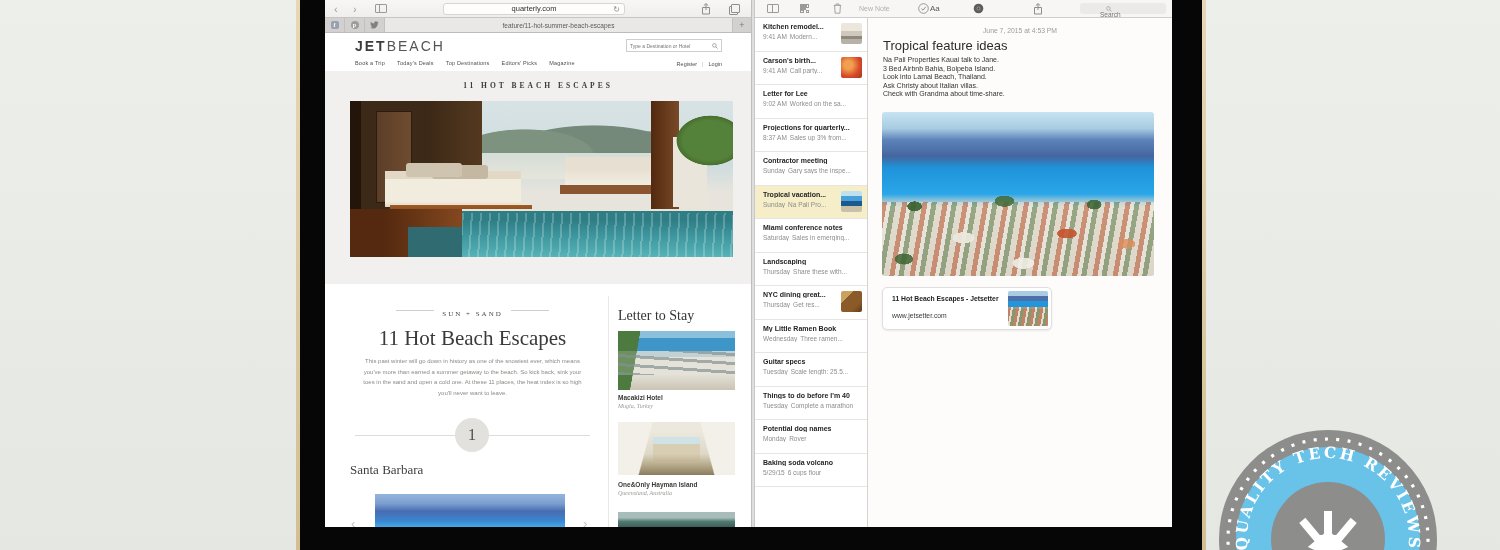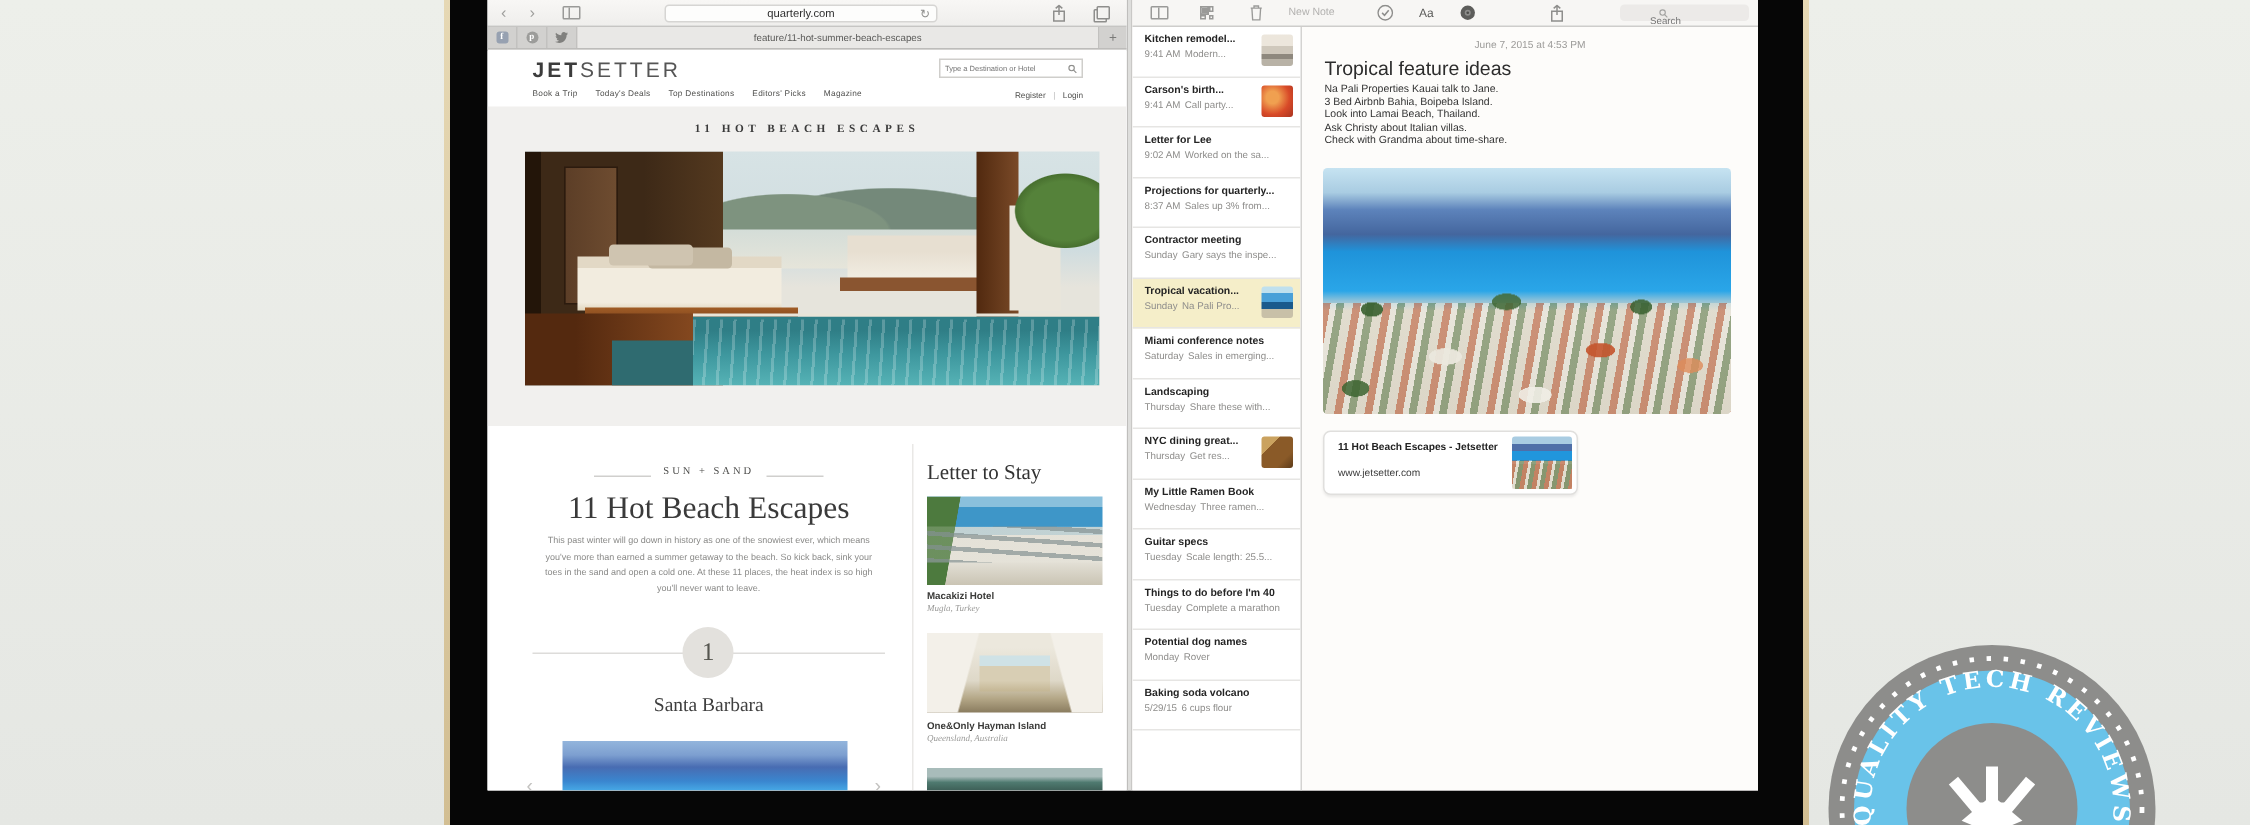--- a/index.html
+++ b/index.html
@@ -38,28 +38,28 @@
   .js-search{position:absolute;right:29px;top:5px;width:96px;height:13px;border:1px solid #cfcecb;background:#fff}
   .js-search input{position:absolute;left:3px;top:0;width:80px;height:11px;border:0;outline:0;font-size:5px;color:#555;background:transparent}
   .js-search svg{position:absolute;right:3px;top:3px}
   .js-auth{position:absolute;right:29px;top:27px;font-size:5.5px;color:#4f4f4d;display:flex;gap:5px}
   .js-auth .sep{color:#bbb}
   .banner-band{position:absolute;left:0;right:0;top:37px;height:213px;background:#f1f0ee}
   .banner-cap{position:absolute;left:0;right:0;top:47px;text-align:center;font-family:"Liberation Serif",serif;font-weight:600;font-size:7.5px;letter-spacing:3px;color:#3a3a3a}
   .hero{position:absolute;left:25px;top:67px;width:383px;height:156px;overflow:hidden;background:linear-gradient(180deg,#d7e3e5 0%,#cfdcdf 42%,#e6e4dc 58%)}
   .hero i,.scene i{position:absolute;display:block}
   .sep-v{position:absolute;left:283px;top:262px;bottom:0;width:1px;background:#e9e8e6}
-  .kicker{position:absolute;left:25px;top:276px;width:245px;display:flex;align-items:flex-end;justify-content:center;gap:8px;font-family:"Liberation Serif",serif;font-size:7px;letter-spacing:2px;color:#4a4a48}
+  .kicker{position:absolute;left:25px;top:276px;width:245px;display:flex;align-items:flex-start;justify-content:center;gap:8px;font-family:"Liberation Serif",serif;font-size:7px;letter-spacing:2px;color:#4a4a48}
   .kicker i{display:block;width:38px;height:1px;background:#d0cfcd}
   .art-title{position:absolute;left:25px;top:292px;width:245px;text-align:center;font-family:"Liberation Serif",serif;font-weight:400;font-size:21px;color:#3a3a3a}
   .art-intro{position:absolute;left:37px;top:322px;width:221px;text-align:center;font-size:6px;line-height:1.75;color:#8a8a88}
   .num-div{position:absolute;left:30px;top:384px;width:235px;height:34px}
   .num-div::before{content:"";position:absolute;left:0;right:0;top:17px;height:1px;background:#dddcda}
   .num-circle{position:absolute;left:100px;top:0;width:34px;height:34px;border-radius:50%;background:#e3e1dd;text-align:center;font-family:"Liberation Serif",serif;font-size:17px;line-height:34px;color:#55554f}
-  .dest-title{position:absolute;left:25px;top:428px;width:245px;text-align:center;font-family:"Liberation Serif",serif;font-size:13px;color:#3f3f3f}
+  .dest-title{position:absolute;left:25px;top:428px;width:245px;font-family:"Liberation Serif",serif;font-size:13px;color:#3f3f3f}
   .sb-img{position:absolute;left:50px;top:460px;width:190px;height:67px;overflow:hidden;background:linear-gradient(180deg,#93b5dc 0%,#7d9fd0 14%,#486cb2 26%,#3a86cf 40%,#4ab2ec 52%,#6cc8f0 58%,#1d4a80 66%,#15355e 100%)}
   .car{position:absolute;top:482px;font-size:13px;color:#c4c3c1}
   .car.prev{left:26px}.car.next{left:258px}
   .wts-title{position:absolute;left:293px;top:274px;font-family:"Liberation Serif",serif;font-size:14px;color:#333}
   .hotel-img{position:absolute;left:293px;width:117px;overflow:hidden}
   .h-img1{top:297px;height:59px;background:linear-gradient(180deg,#8ac0dc 0 12%,#3e96c8 12% 34%,#b7ccd0 34% 44%,#e3e0d6 44% 74%,#cac4b4 100%)}
   .h-img1 .roofs{left:0;right:0;top:34%;height:40%;background:repeating-linear-gradient(4deg,rgba(140,152,152,.75) 0 3px,rgba(235,233,226,.2) 3px 9px)}
   .h-img1 .greens{left:0;top:0;width:26%;height:100%;background:linear-gradient(100deg,#4d7a3e 55%,transparent 56%)}
   .h-img2{top:388px;height:53px;background:linear-gradient(105deg,#f3f0e9 26%,rgba(0,0,0,0) 27%),linear-gradient(-105deg,#f3f0e9 26%,rgba(0,0,0,0) 27%),linear-gradient(180deg,#ece8dd 0 18%,#ded8c8 60%,#b5a888 82%,#8a7c5f 100%)}
   .h-img2 .opening{left:30%;top:28%;width:40%;height:46%;background:linear-gradient(180deg,#cfe2e6 0 30%,#d8ceb4 30% 70%,#c4b694 100%)}
@@ -79,21 +79,21 @@
   .cols-ic::before{content:"";position:absolute;left:4px;top:0;bottom:0;width:1px;background:#9a9a98}
   .grid-ic{left:45px;top:4px;width:9px;height:9px;position:absolute}
   .grid-ic::before,.grid-ic::after{content:"";position:absolute;width:3.5px;height:3.5px;border:1px solid #9a9a98}
   .grid-ic::before{left:0;top:0;box-shadow:5px 0 0 -1px #f7f6f4,5.5px 0 #9a9a98 inset}
   .grid-ic b{position:absolute;right:0;top:0;width:3.5px;height:3.5px;border:1px solid #9a9a98}
   .grid-ic u{position:absolute;left:0;bottom:0;width:3.5px;height:3.5px;border:1px solid #9a9a98}
   .grid-ic s{position:absolute;right:0;bottom:0;width:3.5px;height:3.5px;border:1px solid #9a9a98}
   .trash-ic{left:78px}
   .newnote{position:absolute;left:104px;top:0;font-size:7px;color:#b2b1af;line-height:18px}
   .check-ic{left:163px}
-  .aa{position:absolute;left:191px;top:0;font-size:8px;color:#5a5a58;line-height:18px}
+  .aa{position:absolute;left:175px;top:0;font-size:8px;color:#5a5a58;line-height:18px}
   .cam-ic{left:218px}
   .n-share{left:278px}
   .n-search{position:absolute;left:325px;right:6px;top:3px;height:11px;background:#eceae8;border-radius:3px;text-align:center}
   .n-search svg{position:absolute;left:26px;top:2.5px}
   .n-search input{width:46px;height:10px;border:0;outline:0;background:transparent;font-size:6.5px;color:#8a8a88;text-align:left}
   .n-main{position:absolute;top:18px;bottom:0;left:0;right:0;display:flex}
   .n-list{width:113px;background:#fff;border-right:1px solid #d4d3d1;overflow:hidden}
   .n-row{position:relative;height:33.5px;border-bottom:1px solid #e6e5e3;padding:5px 6px 0 8px}
   .n-row.selected{background:#f5eec9}
   .nr-title{font-size:7px;font-weight:bold;color:#242424;white-space:nowrap;overflow:hidden;max-width:98px}
@@ -189,21 +189,21 @@
         <div class="favtab">
           <svg class="icon" width="9" height="8" viewBox="0 0 12 10">
               <path fill="#80807e" d="M11.5 1.2c-.4.2-.9.4-1.3.4.5-.3.8-.7 1-1.3-.5.3-1 .5-1.5.6C9.2.4 8.6.1 7.9.1 6.6.1 5.6 1.2 5.6 2.5v.5C3.7 2.9 2 2 .9.7.7 1 .6 1.4.6 1.9c0 .8.4 1.6 1.1 2-.4 0-.8-.1-1.1-.3 0 1.2.8 2.1 1.9 2.4-.2.1-.4.1-.6.1H1.4c.3 1 1.2 1.7 2.2 1.7-.8.6-1.8 1-2.9 1H.1c1 .7 2.3 1 3.6 1 4.3 0 6.6-3.6 6.6-6.6v-.3c.5-.3.9-.8 1.2-1.7z"></path>
             </svg>
         </div>
         <div class="activetab">feature/11-hot-summer-beach-escapes</div>
         <div class="plustab">+</div>
       </div>
 
       <div class="page">
-        <div class="js-logo"><b>JET</b><span>SETTER</span></div>
+        <div class="js-logo"><b>JET</b><span>BEACH</span></div>
         <div class="js-nav" id="site-nav">
             <span class="nav-item">Book a Trip</span>
             <span class="nav-item">Today's Deals</span>
             <span class="nav-item">Top Destinations</span>
             <span class="nav-item">Editors' Picks</span>
             <span class="nav-item">Magazine</span>
           </div>
         <div class="js-search">
           <input placeholder="Type a Destination or Hotel" style="">
           <svg class="icon" width="6" height="6" viewBox="0 0 8 8">

